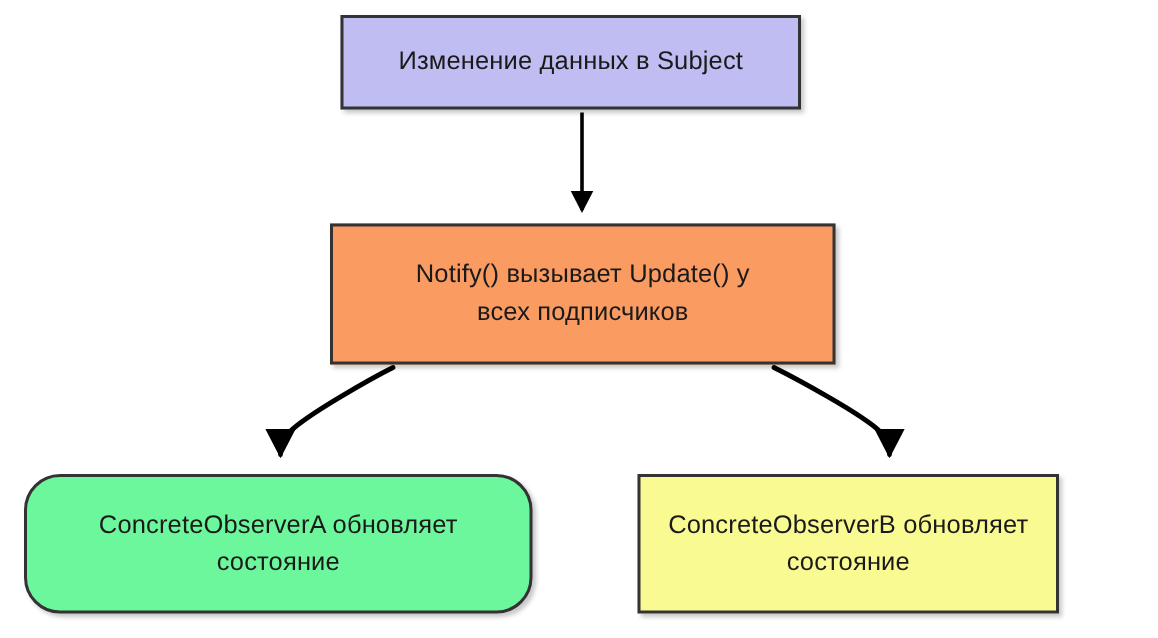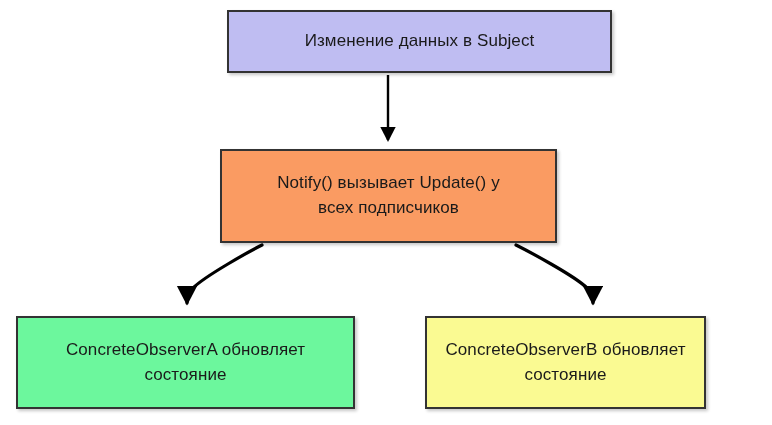--- a/index.html
+++ b/index.html
@@ -32,37 +32,38 @@
     box-shadow: 2px 2px 3px rgba(0,0,0,0.22);
   }
   .node-label {
     display: block;
     padding: 0 10px;
     white-space: pre-line;
   }
   #node-subject-change {
     left: 227px;
     top: 10px;
-    width: 385px;
+    width: 307px;
     height: 63px;
     background: #bfbdf2;
   }
   #node-notify-update {
     left: 220px;
     top: 149px;
     width: 337px;
     height: 94px;
     background: #fa9b62;
   }
   #node-observer-a {
     left: 16px;
     top: 316px;
     width: 339px;
     height: 93px;
     background: #6cf79d;
+    border-radius: 24px;
   }
   #node-observer-b {
     left: 425px;
     top: 316px;
     width: 281px;
     height: 93px;
     background: #fafa92;
   }
   #edges {
     position: absolute;

